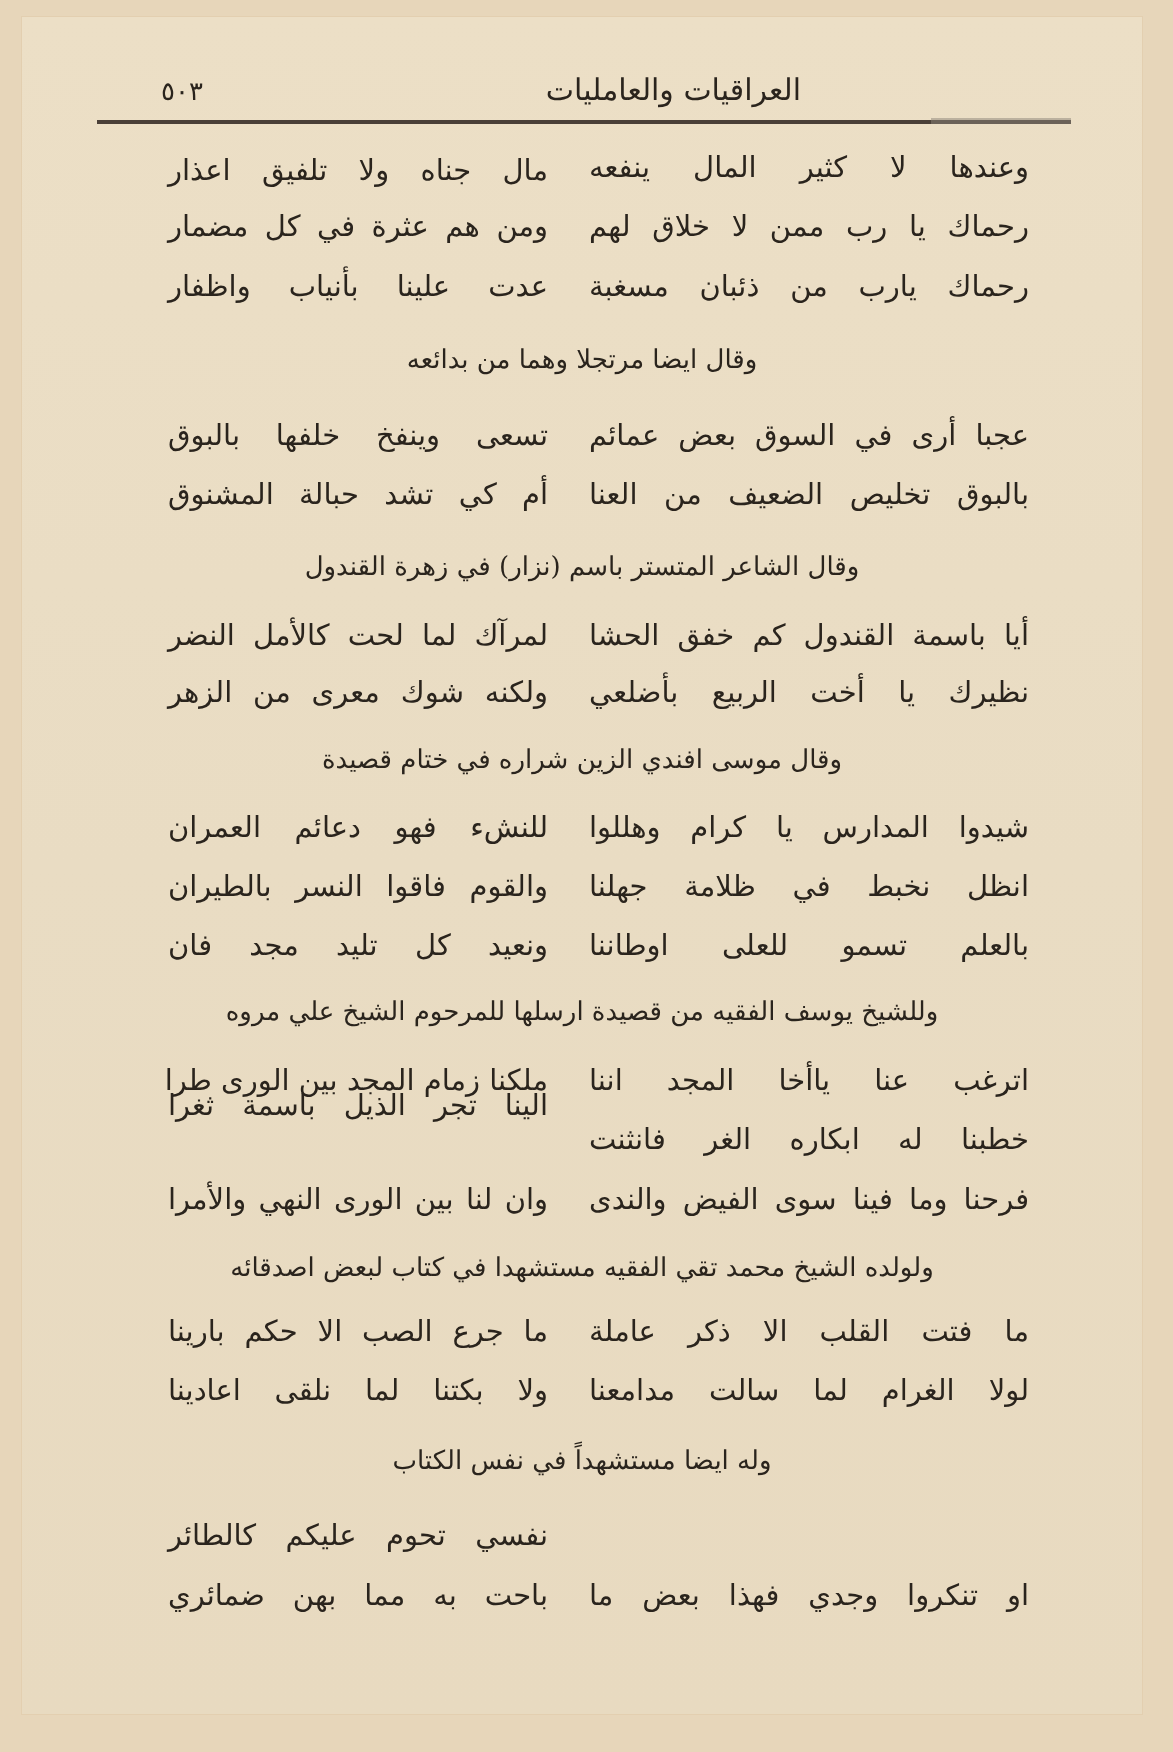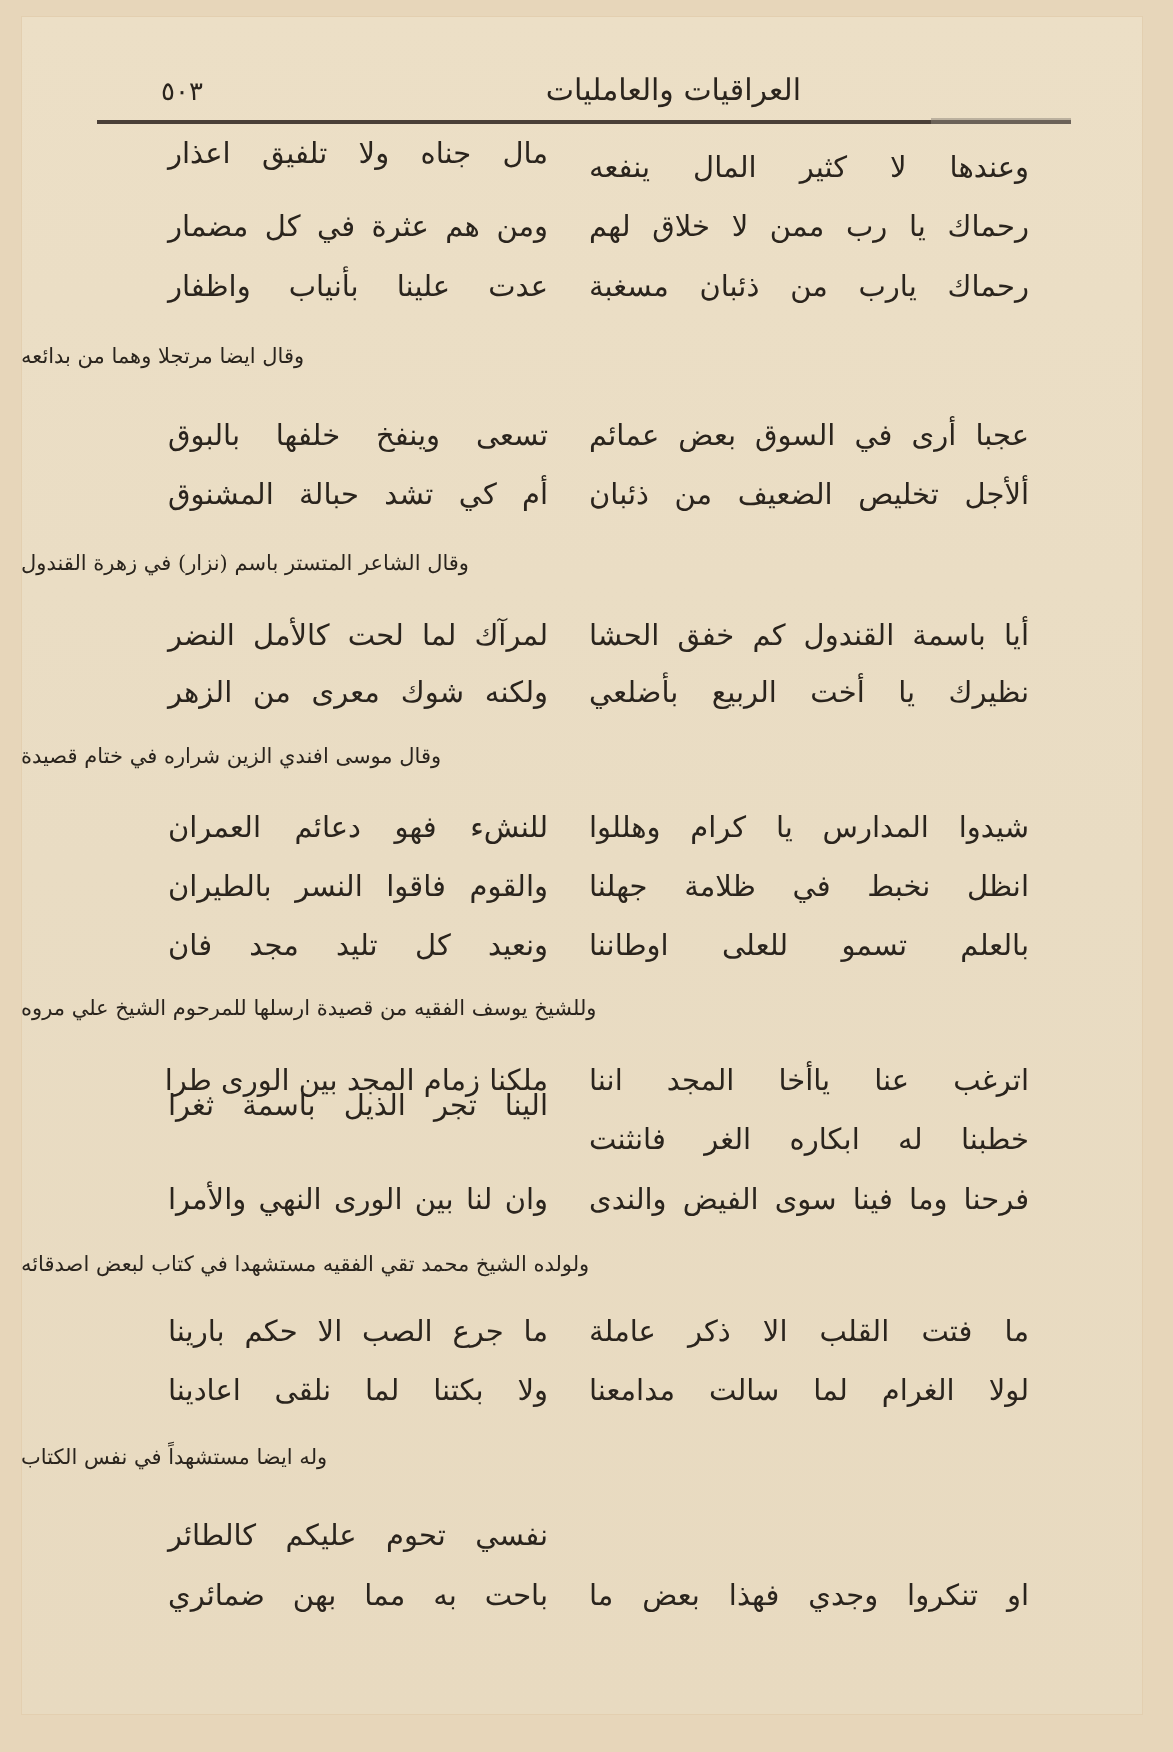--- a/index.html
+++ b/index.html
@@ -32,44 +32,44 @@
   .header-rule::after {
     content: ""; position: absolute; right: 0; top: -2px;
     width: 140px; height: 6px; background: #8c8378; opacity: .5;
   }
   .hemistich {
     font-size: 29px; direction: rtl;
   }
   .h-right { right: 114px; width: 440px; text-align: justify; text-align-last: justify; }
   .h-left  { right: 595px; width: 380px; text-align: justify; text-align-last: justify; }
   .heading {
-    left: 0; width: 1122px; text-align: left;
-    font-size: 21px; direction: rtl;
+    left: 0; width: 1122px; text-align: center;
+    font-size: 26px; direction: rtl;
   }
 </style>
 </head>
 <body>
 
 <div class="page">
 
   <div class="el page-number">٥٠٣</div>
   <div class="el running-title">العراقيات والعامليات</div>
   <div class="el header-rule"></div>
 
   <div class="el hemistich h-right" style="top:134px">وعندها لا كثير المال ينفعه</div>
-  <div class="el hemistich h-left" style="top:120px">مال جناه ولا تلفيق اعذار</div>
+  <div class="el hemistich h-left" style="top:137px">مال جناه ولا تلفيق اعذار</div>
   <div class="el hemistich h-right" style="top:193px">رحماك يا رب ممن لا خلاق لهم</div>
   <div class="el hemistich h-left" style="top:193px">ومن هم عثرة في كل مضمار</div>
   <div class="el hemistich h-right" style="top:253px">رحماك يارب من ذئبان مسغبة</div>
   <div class="el hemistich h-left" style="top:253px">عدت علينا بأنياب واظفار</div>
 
   <div class="el heading" style="top:328px">وقال ايضا مرتجلا وهما من بدائعه</div>
   <div class="el hemistich h-right" style="top:402px">عجبا أرى في السوق بعض عمائم</div>
   <div class="el hemistich h-left" style="top:402px">تسعى وينفخ خلفها بالبوق</div>
-  <div class="el hemistich h-right" style="top:461px">ألأجل تخليص الضعيف من ذئبان</div>
+  <div class="el hemistich h-right" style="top:461px">بالبوق تخليص الضعيف من العنا</div>
   <div class="el hemistich h-left" style="top:461px">أم كي تشد حبالة المشنوق</div>
 
   <div class="el heading" style="top:535px">وقال الشاعر المتستر باسم (نزار) في زهرة القندول</div>
   <div class="el hemistich h-right" style="top:602px">أيا باسمة القندول كم خفق الحشا</div>
   <div class="el hemistich h-left" style="top:602px">لمرآك لما لحت كالأمل النضر</div>
   <div class="el hemistich h-right" style="top:659px">نظيرك يا أخت الربيع بأضلعي</div>
   <div class="el hemistich h-left" style="top:659px">ولكنه شوك معرى من الزهر</div>
 
   <div class="el heading" style="top:728px">وقال موسى افندي الزين شراره في ختام قصيدة</div>
   <div class="el hemistich h-left" style="top:794px">للنشء فهو دعائم العمران</div>

